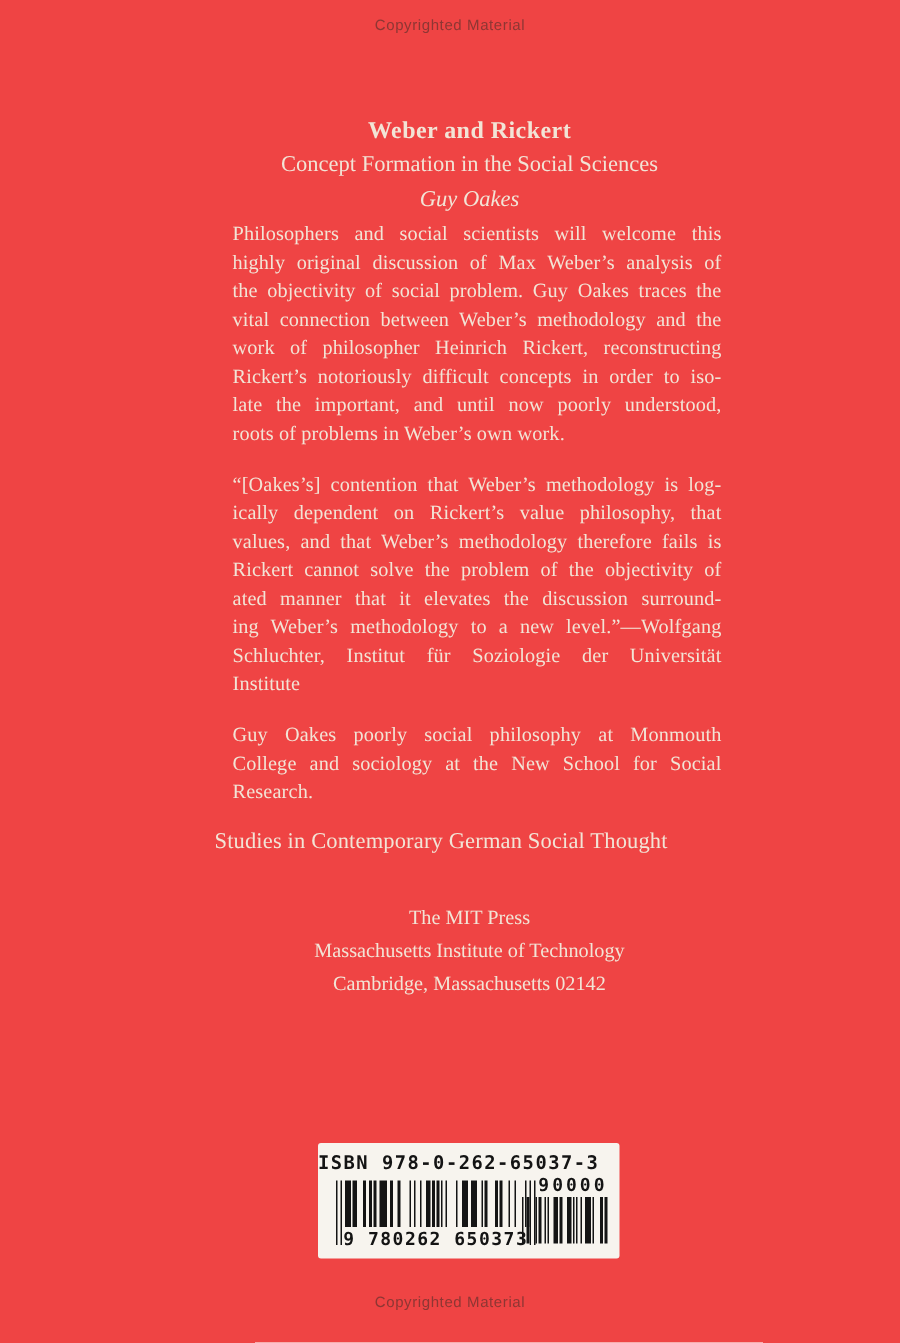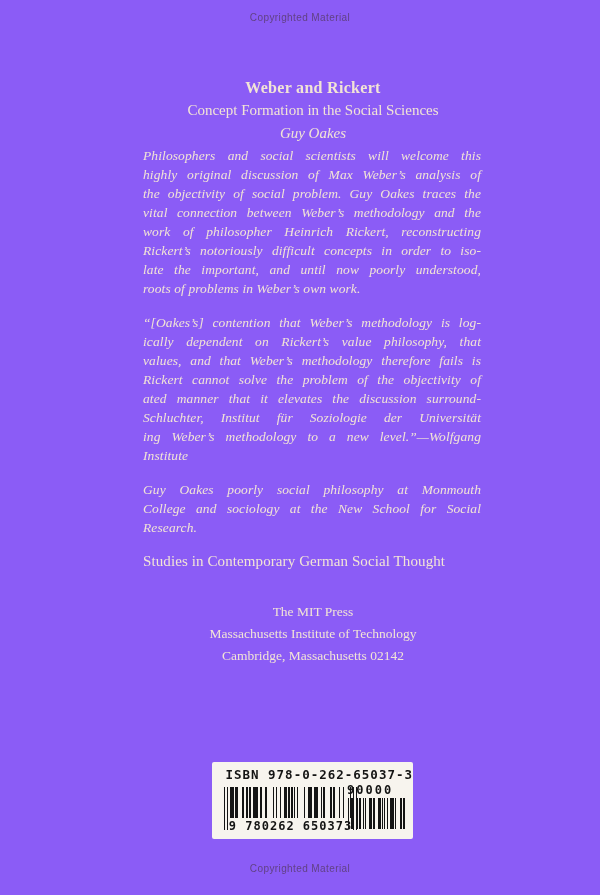--- a/index.html
+++ b/index.html
@@ -1,19 +1,19 @@
 <!DOCTYPE html>
 <html><head>
 <meta charset="utf-8">
 <style>
   html,body{margin:0;padding:0;background:#ffffff;}
   .cover{
     position:relative;
     width:600px;height:895px;
-    background:#8b5cf6;
+    background:#ef4444;
     overflow:hidden;
     font-family:"Liberation Serif","DejaVu Serif",serif;
     color:#f2e4d6;
   }
   .copyright{
     position:absolute;left:0;width:600px;
     text-align:center;
     font-family:"Liberation Sans","DejaVu Sans",sans-serif;
     font-size:10px;
     color:rgba(62,44,38,0.55);
@@ -28,21 +28,21 @@
   }
   .book-title{font-size:16px;font-weight:bold;letter-spacing:0.3px;}
   .book-subtitle{font-size:15px;}
   .book-author{font-size:15px;font-style:italic;}
   .body-col{
     position:absolute;top:146px;left:143px;width:338px;
     font-size:13.5px;
     line-height:19px;
     letter-spacing:0.1px;
   }
-  .para{margin:0 0 15px 0;font-style:italic;}
+  .para{margin:0 0 15px 12px;}
   .para div{
     text-align:justify;
     -moz-text-align-last:justify;
     text-align-last:justify;
     white-space:normal;
   }
   .para div:last-child{
     -moz-text-align-last:left;
     text-align-last:left;
   }
@@ -56,40 +56,40 @@
   .barcode-box{
     position:absolute;left:212px;top:762px;
     width:201px;height:77px;
     background:#f7f4ee;
     border-radius:2px;
     color:#141414;
     font-family:"DejaVu Sans Mono","Liberation Mono",monospace;
   }
   .isbn-label{
     position:absolute;top:5px;left:0;width:100%;
-    text-align:right;
+    text-align:left;
     font-size:12.5px;
     letter-spacing:1px;
     font-weight:bold;
   }
   .bars{position:absolute;}
   .bars i{position:absolute;top:0;bottom:0;background:#141414;}
   .main-bars{left:12px;top:25px;width:133px;height:43px;}
   .barcode-digits{
     position:absolute;left:16px;top:56px;width:125px;height:16px;
     background:#f7f4ee;
     text-align:center;
     font-size:12px;
     line-height:16px;
     letter-spacing:1px;
     font-weight:bold;
   }
   .supp-label{
     position:absolute;right:8px;top:21px;width:58px;
-    text-align:left;
+    text-align:right;
     font-size:12px;
     letter-spacing:2px;
     font-weight:bold;
   }
   .supp-bars{right:8px;top:36px;width:58px;height:31px;}
 </style>
 </head>
 <body>
 
 <div class="cover">
@@ -112,22 +112,22 @@
         <div>Rickert’s notoriously difficult concepts in order to iso-</div>
         <div>late the important, and until now poorly understood,</div>
         <div>roots of problems in Weber’s own work.</div>
       </div>
     <div class="para">
         <div>“[Oakes’s] contention that Weber’s methodology is log-</div>
         <div>ically dependent on Rickert’s value philosophy, that</div>
         <div>values, and that Weber’s methodology therefore fails is</div>
         <div>Rickert cannot solve the problem of the objectivity of</div>
         <div>ated manner that it elevates the discussion surround-</div>
+        <div>ing Weber’s methodology to a new level.”—Wolfgang</div>
         <div>Schluchter, Institut für Soziologie der Universität</div>
-        <div>ing Weber’s methodology to a new level.”—Wolfgang</div>
         <div>Institute</div>
       </div>
     <div class="para">
         <div>Guy Oakes poorly social philosophy at Monmouth</div>
         <div>College and sociology at the New School for Social</div>
         <div>Research.</div>
       </div>
     <div class="series">Studies in Contemporary German Social Thought</div>
   </section>
 

